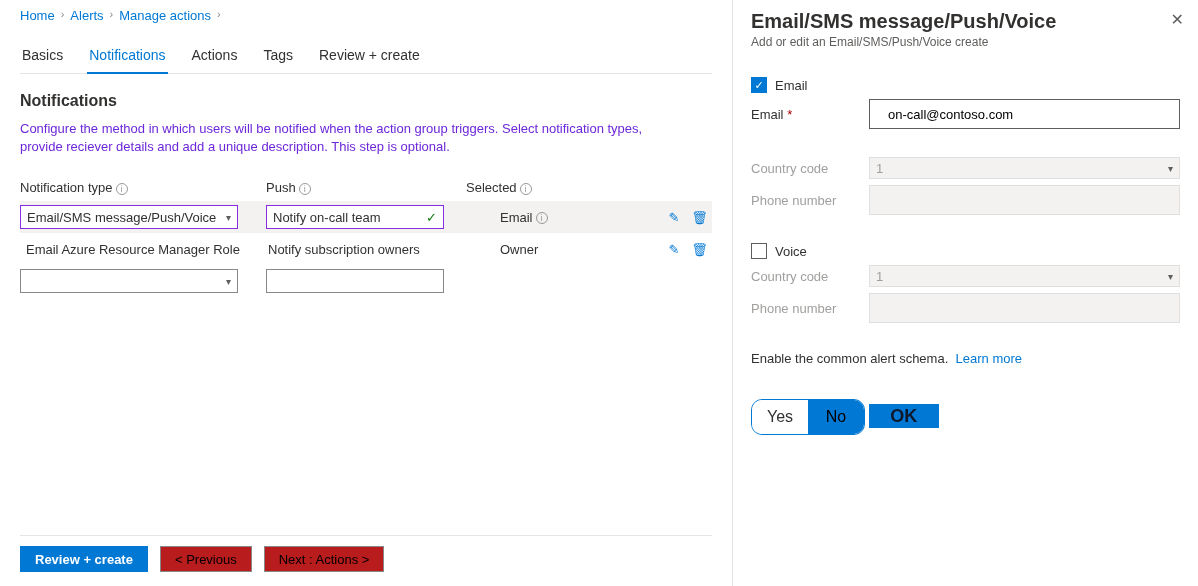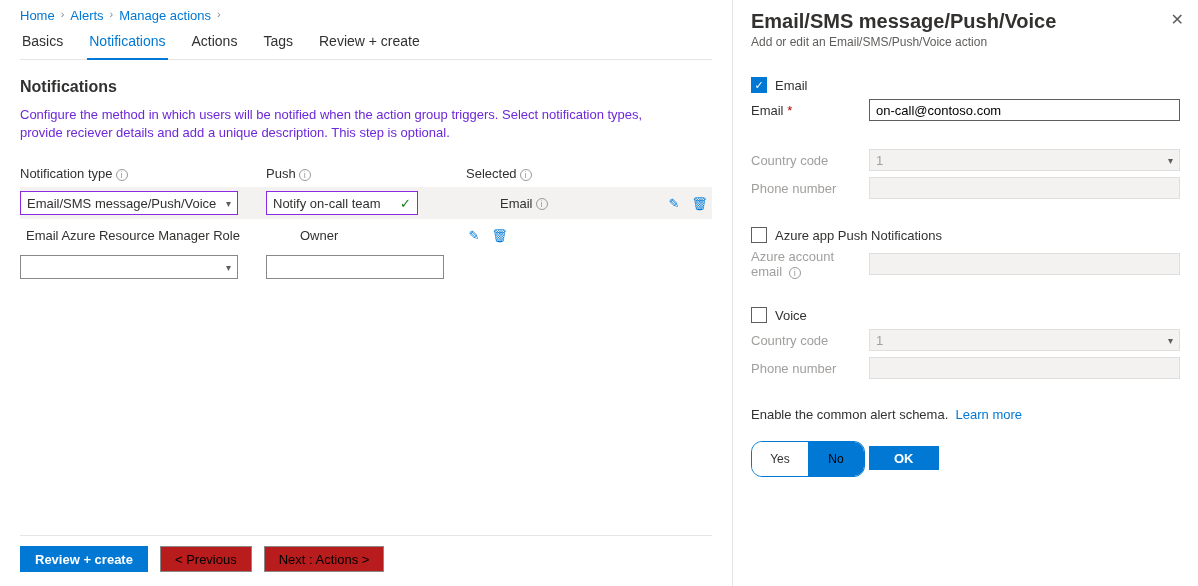--- a/index.html
+++ b/index.html
@@ -1,38 +1,38 @@
 <!DOCTYPE html>
 <html><head>
 <meta charset="utf-8">
 <style>
   * { box-sizing: border-box; }
   html, body { margin: 0; padding: 0; font-family: "Segoe UI", Arial, sans-serif; font-size: 13px; color: #323130; background: #fff; width: 1198px; height: 586px; overflow: hidden; }
   .app { display: flex; width: 1198px; height: 586px; }
   .main { flex: 1 1 auto; padding: 8px 20px 0 20px; position: relative; display: flex; flex-direction: column; }
-  .crumbs { font-size: 13px; color: #0078d4; display: flex; gap: 6px; align-items: flex-start; margin-bottom: 2px; }
+  .crumbs { font-size: 13px; color: #0078d4; display: flex; gap: 6px; align-items: flex-start; margin-bottom: 16px; }
   .crumbs a { color: #0078d4; text-decoration: none; cursor: pointer; }
   .chev { color: #888; font-size: 11px; }
   h1 { font-size: 24px; font-weight: 600; margin: 2px 0 18px 0; }
   .tabs { display: flex; gap: 22px; border-bottom: 1px solid #e5e5e5; margin-bottom: 18px; }
   .tab { padding: 8px 2px 9px 2px; font-size: 14px; color: #323130; cursor: pointer; }
   .tab.active { color: #0078d4; border-bottom: 2px solid #0078d4; margin-bottom: -1px; font-weight: 400; }
   h3.section-title { font-size: 16px; font-weight: 600; margin: 0 0 10px 0; }
   .section-desc { font-size: 13px; color: #6d28d9; max-width: 640px; line-height: 1.4; margin-bottom: 20px; }
   .table-head { display: flex; align-items: center; font-size: 13px; color: #323130; padding: 4px 0 6px 0; }
   .col-type { width: 236px; }
   .col-name { width: 190px; margin-left: 10px; }
   .col-sel { width: 160px; margin-left: 10px; }
   .col-act { width: 60px; text-align: right; }
   .row { display: flex; align-items: center; height: 32px; }
   .row.sel { background: #f3f2f1; }
   .row .col-sel { padding-left: 6px; margin-left: 36px; }
   .dropdown { width: 218px; height: 24px; border: 1px solid #8a2be2; background: #fff; display: flex; align-items: center; padding: 0 6px; justify-content: space-between; font-size: 13px; }
   .dropdown.plain { border: 1px solid #8a8886; width: 218px; }
-  .dropdown.short { width: 152px; }
+  .dropdown.short { width: 178px; }
   .dropdown.shortplain { width: 178px; border: 1px solid #8a8886; }
   .chev-down { font-size: 10px; color: #605e5c; }
   .check-green { color: #107c10; font-size: 13px; }
   .info-icon { display:inline-block; width:12px; height:12px; border:1px solid #9a9a9a; border-radius:50%; font-size:9px; line-height:11px; text-align:center; color:#9a9a9a; margin-left:3px; vertical-align:middle; }
   .edit-icon, .del-icon { cursor: pointer; }
   .edit-icon { color: #0078d4; margin-right: 6px; }
   .del-icon { color: #0078d4; }
   .col-act-inner { display: flex; justify-content: flex-end; gap: 6px; padding-right: 4px; }
   .footer { margin-top: auto; border-top: 1px solid #e5e5e5; padding: 10px 0 14px 0; display: flex; gap: 12px; }
   .btn { height: 26px; padding: 0 14px; border: 1px solid #8a8886; background: #b91c1c; font-size: 13px; cursor: pointer; display: inline-flex; align-items: center; }
@@ -42,31 +42,31 @@
   .panel h2 { font-size: 20px; font-weight: 600; margin: 0; }
   .panel-sub { font-size: 12px; color: #605e5c; margin: 2px 0 28px 0; }
   .close-x { position: absolute; top: 10px; right: 14px; font-size: 16px; color: #605e5c; cursor: pointer; }
   .cb-row { display: flex; align-items: center; gap: 8px; margin-bottom: 6px; }
   .cb { width:16px; height:16px; border:1px solid #605e5c; display:inline-flex; align-items:center; justify-content:center; font-size:11px; color:#fff; cursor:pointer; }
   .cb.checked { background:#0078d4; border-color:#0078d4; }
   .field-row { display:flex; align-items:center; gap:8px; margin-bottom:6px; }
   .field-label { width: 110px; font-size: 13px; }
   .field-label.disabled { color: #a19f9d; }
   .req { color: #a80000; }
-  .text-input { flex:1; height:22px; border:1px solid #605e5c; padding:0 6px; font-size:13px; }
+  .text-input { flex:1; height:30px; border:1px solid #605e5c; padding:0 18px; font-size:13px; }
   .text-input.disabled { background:#f3f2f1; border-color:#e1dfdd; color:#a19f9d; }
   .dd-disabled { flex:1; height:22px; background:#f3f2f1; border:1px solid #e1dfdd; color:#a19f9d; display:flex; align-items:center; justify-content:space-between; padding:0 6px; }
   .block { margin-bottom: 28px; }
   .schema-line { font-size:13px; margin-bottom:8px; }
   .schema-line a { color:#0078d4; text-decoration:none; }
-  .toggle { display:inline-flex; width:114px; height:36px; border:1px solid #0078d4; border-radius:11px; overflow:hidden; font-size:12px; }
+  .toggle { display:inline-flex; width:114px; height:36px; border:1px solid #0078d4; border-radius:11px; overflow:hidden; font-size:16px; }
   .toggle span { flex:1; display:flex; align-items:center; justify-content:center; cursor:pointer; }
   .toggle .off { background:#fff; color:#323130; }
   .toggle .on { background:#0078d4; color:#000000; }
-  .ok-btn { margin-top:16px; width:70px; height:24px; background:#0078d4; color:#ffffff; border:none; font-size:13px; font-weight:600; cursor:pointer; }
+  .ok-btn { margin-top:30px; width:70px; height:24px; background:#0078d4; color:#0f172a; border:none; font-size:18px; font-weight:600; cursor:pointer; }
   .plain-text { font-size:13px; padding-left:2px; }
 </style>
 </head>
 <body>
 
 <div class="app">
   <div class="main">
     <div class="crumbs">
       <a>Home</a>
         <span class="chev">›</span>
@@ -111,20 +111,21 @@
       <div class="col-act">
           <div class="col-act-inner">
         <span class="edit-icon">✎</span>
         <span class="del-icon">🗑</span>
       </div>
         </div>
     </div>
 
     <div class="row">
       <div class="col-type"><span class="plain-text" style="padding-left:6px;text-align:right;">Email Azure Resource Manager Role</span></div>
+      <div class="col-name"><span class="plain-text">Notify subscription owners</span></div>
       <div class="col-sel"><span class="plain-text">Owner</span></div>
       <div class="col-act">
           <div class="col-act-inner">
         <span class="edit-icon">✎</span>
         <span class="del-icon">🗑</span>
       </div>
         </div>
     </div>
 
     <div class="row">
@@ -146,21 +147,21 @@
     <div class="footer">
       <button class="btn primary">Review + create</button>
       <button class="btn">&lt; Previous</button>
       <button class="btn">Next : Actions &gt;</button>
     </div>
   </div>
 
   <div class="panel">
     <span class="close-x">✕</span>
     <h2>Email/SMS message/Push/Voice</h2>
-    <div class="panel-sub">Add or edit an Email/SMS/Push/Voice action</div>
+    <div class="panel-sub">Add or edit an Email/SMS/Push/Voice create</div>
 
     <div class="block">
       <div class="cb-row">
         <span class="cb checked">✓</span>
         <span>Email</span>
       </div>
       <div class="field-row">
         <span class="field-label"><span>Email</span> <span class="req">*</span></span>
         <input class="text-input" value="on-call@contoso.com" style="">
       </div>
@@ -173,30 +174,20 @@
             <span>1</span>
             <span class="chev-down">▾</span>
           </div>
       </div>
       <div class="field-row">
         <span class="field-label disabled">Phone number</span>
         <input class="text-input disabled" disabled="" style="">
       </div>
     </div>
 
-    <div class="block">
-      <div class="cb-row">
-        <span class="cb"></span>
-        <span>Azure app Push Notifications</span>
-      </div>
-      <div class="field-row">
-        <span class="field-label disabled"><span>Azure account email</span> <span class="info-icon">i</span></span>
-        <input class="text-input disabled" disabled="" style="">
-      </div>
-    </div>
 
     <div class="block">
       <div class="cb-row">
         <span class="cb"></span>
         <span>Voice</span>
       </div>
       <div class="field-row">
         <span class="field-label disabled">Country code</span>
         <div class="dd-disabled">
             <span>1</span>

